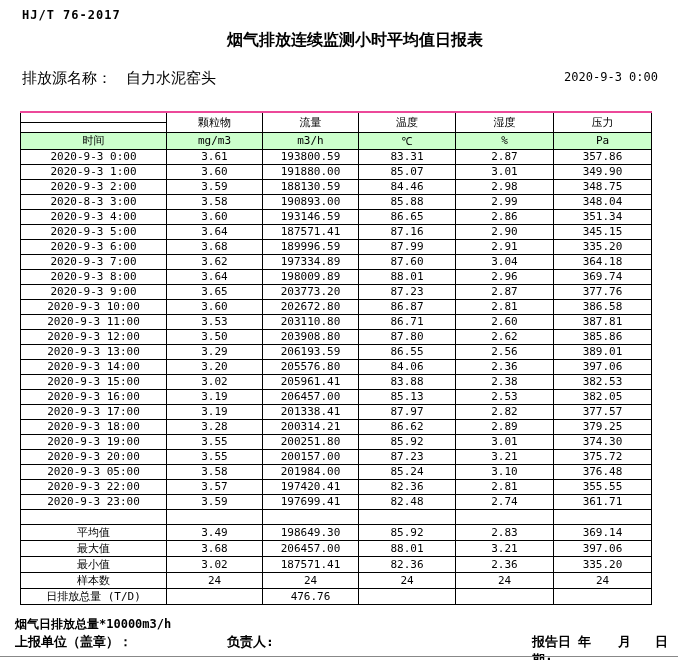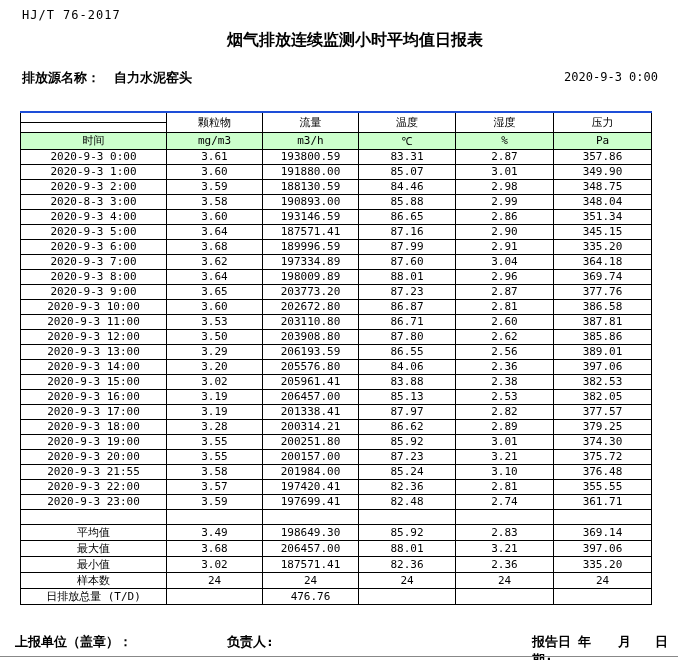--- a/index.html
+++ b/index.html
@@ -2,37 +2,37 @@
 <html><head>
 <meta charset="utf-8">
 <style>
   * { margin:0; padding:0; box-sizing:border-box; }
   html,body { background:#fff; }
   .page {
     position:relative; width:678px; height:660px; background:#ffffff;
     font-family:"DejaVu Sans Mono","Liberation Mono",monospace; color:#000;
     overflow:hidden;
   }
-  .standard-no { position:absolute; left:22px; top:8px; font-size:12px; font-weight:normal; letter-spacing:1px;text-align:right; }
+  .standard-no { position:absolute; left:22px; top:8px; font-size:12px; font-weight:bold; letter-spacing:1px;text-align:right; }
   .report-title { position:absolute; left:0; top:30px; width:100%; text-align:center; font-size:16px; font-weight:bold;padding-left:32px; }
-  .source-line { position:absolute; left:22px; top:69px; font-size:13px; font-weight:bold; }
+  .source-line { position:absolute; left:22px; top:69px; font-size:15px; font-weight:normal; }
   .source-name { margin-left:14px; }
   .report-datetime { position:absolute; right:20px; top:70px; font-size:12px; }
 
   table.report {
     position:absolute; left:20px; top:111px;
     border-collapse:collapse; table-layout:fixed;
     font-size:11px;
   }
   table.report td {
     border:1px solid #000; text-align:center; vertical-align:middle;
     height:15px; padding:0; overflow:hidden; white-space:nowrap;
   }
   table.report tr.thin td { height:10px; }
-  table.report tr.top-edge td { border-top:2px solid #1d4ed8; }
+  table.report tr.top-edge td { border-top:2px solid #ec4899; }
   table.report tr.unit-row td { background:#ccffcc; height:17px; }
   table.report tr.spacer-row td { height:15px; }
   .c0 { width:146px; } .c1 { width:96px; } .c2 { width:96px; }
   .c3 { width:97px; } .c4 { width:98px; } .c5 { width:98px; }
 
   .footer-note { position:absolute; left:15px; top:616px; font-size:12px; font-weight:bold; }
   .footer-line { position:absolute; left:0; top:633px; width:586px; height:16px; font-size:13px; font-weight:bold; }
   .footer-line span { position:absolute; top:0; }
   .lbl-unit { left:15px; }
   .lbl-resp { left:227px; }
@@ -249,21 +249,21 @@
         </tr>
         <tr>
           <td>2020-9-3 20:00</td>
           <td>3.55</td>
           <td>200157.00</td>
           <td>87.23</td>
           <td>3.21</td>
           <td>375.72</td>
         </tr>
         <tr>
-          <td>2020-9-3 21:55</td>
+          <td>2020-9-3 05:00</td>
           <td>3.58</td>
           <td>201984.00</td>
           <td>85.24</td>
           <td>3.10</td>
           <td>376.48</td>
         </tr>
         <tr>
           <td>2020-9-3 22:00</td>
           <td>3.57</td>
           <td>197420.41</td>
@@ -327,20 +327,21 @@
           <td>日排放总量 (T/D)</td>
           <td></td>
           <td>476.76</td>
           <td></td>
           <td></td>
           <td></td>
         </tr>
       </tbody>
   </table>
 
+  <div class="footer-note">烟气日排放总量*10000m3/h</div>
 
   <div class="footer-line">
     <span class="lbl-unit">上报单位（盖章）：</span>
     <span class="lbl-resp">负责人:</span>
     <span class="lbl-reporter">报告人:</span>
     <span class="lbl-date">报告日期:</span>
     <span class="lbl-year">年</span>
     <span class="lbl-month">月</span>
     <span class="lbl-day">日</span>
   </div>

